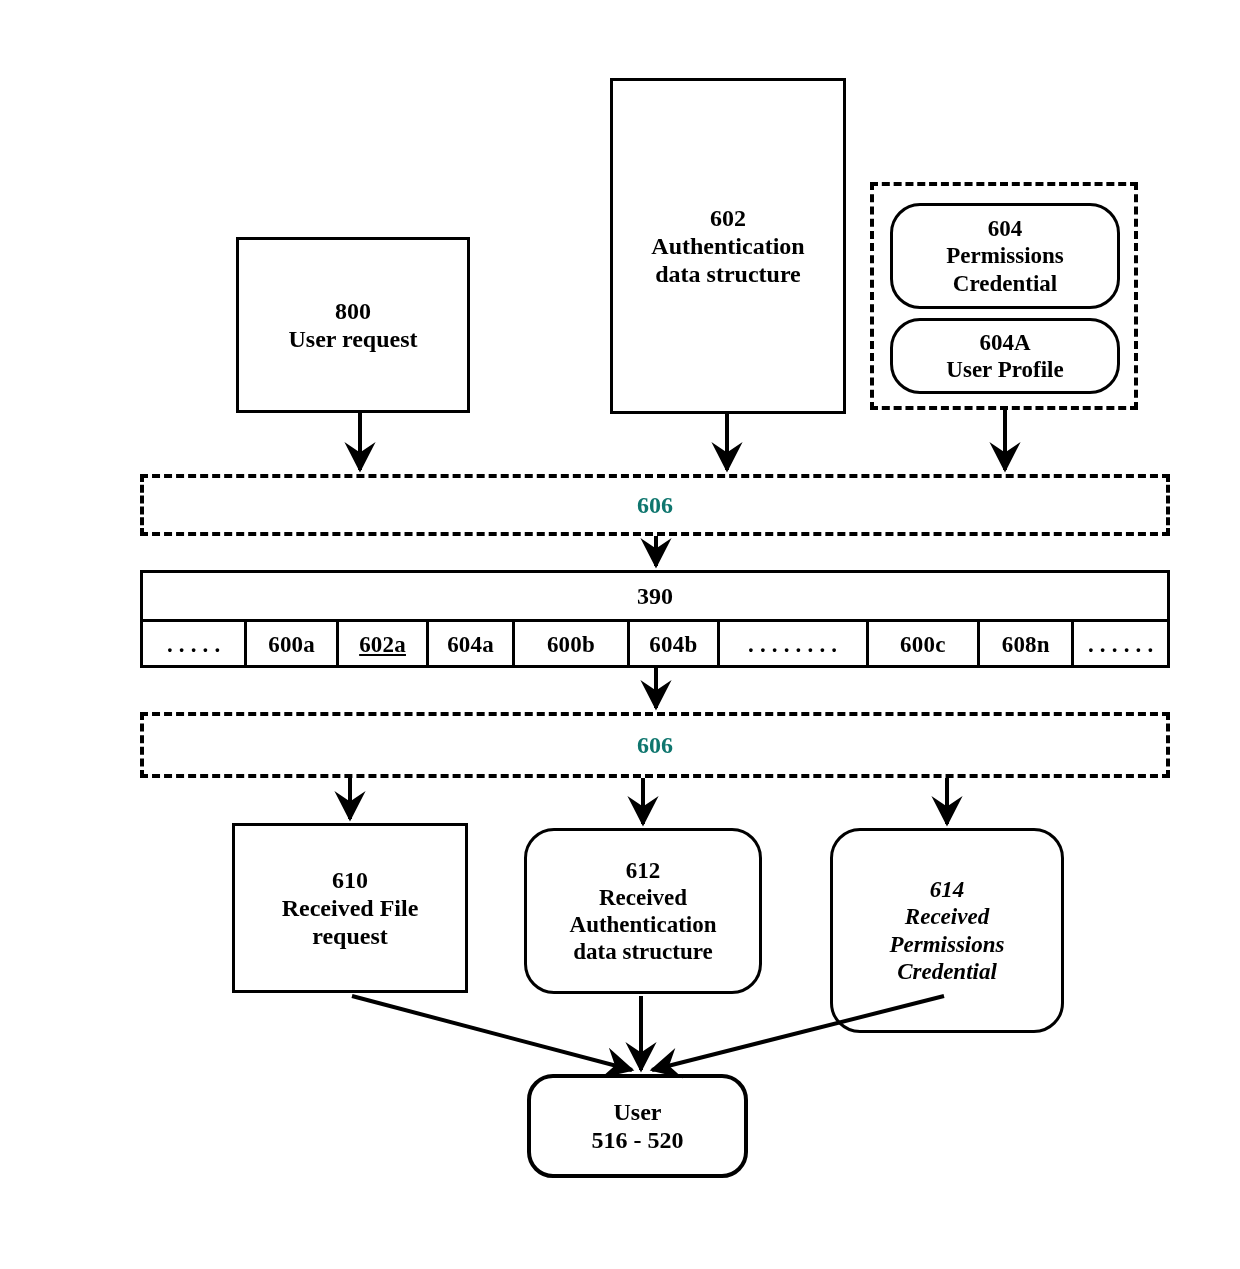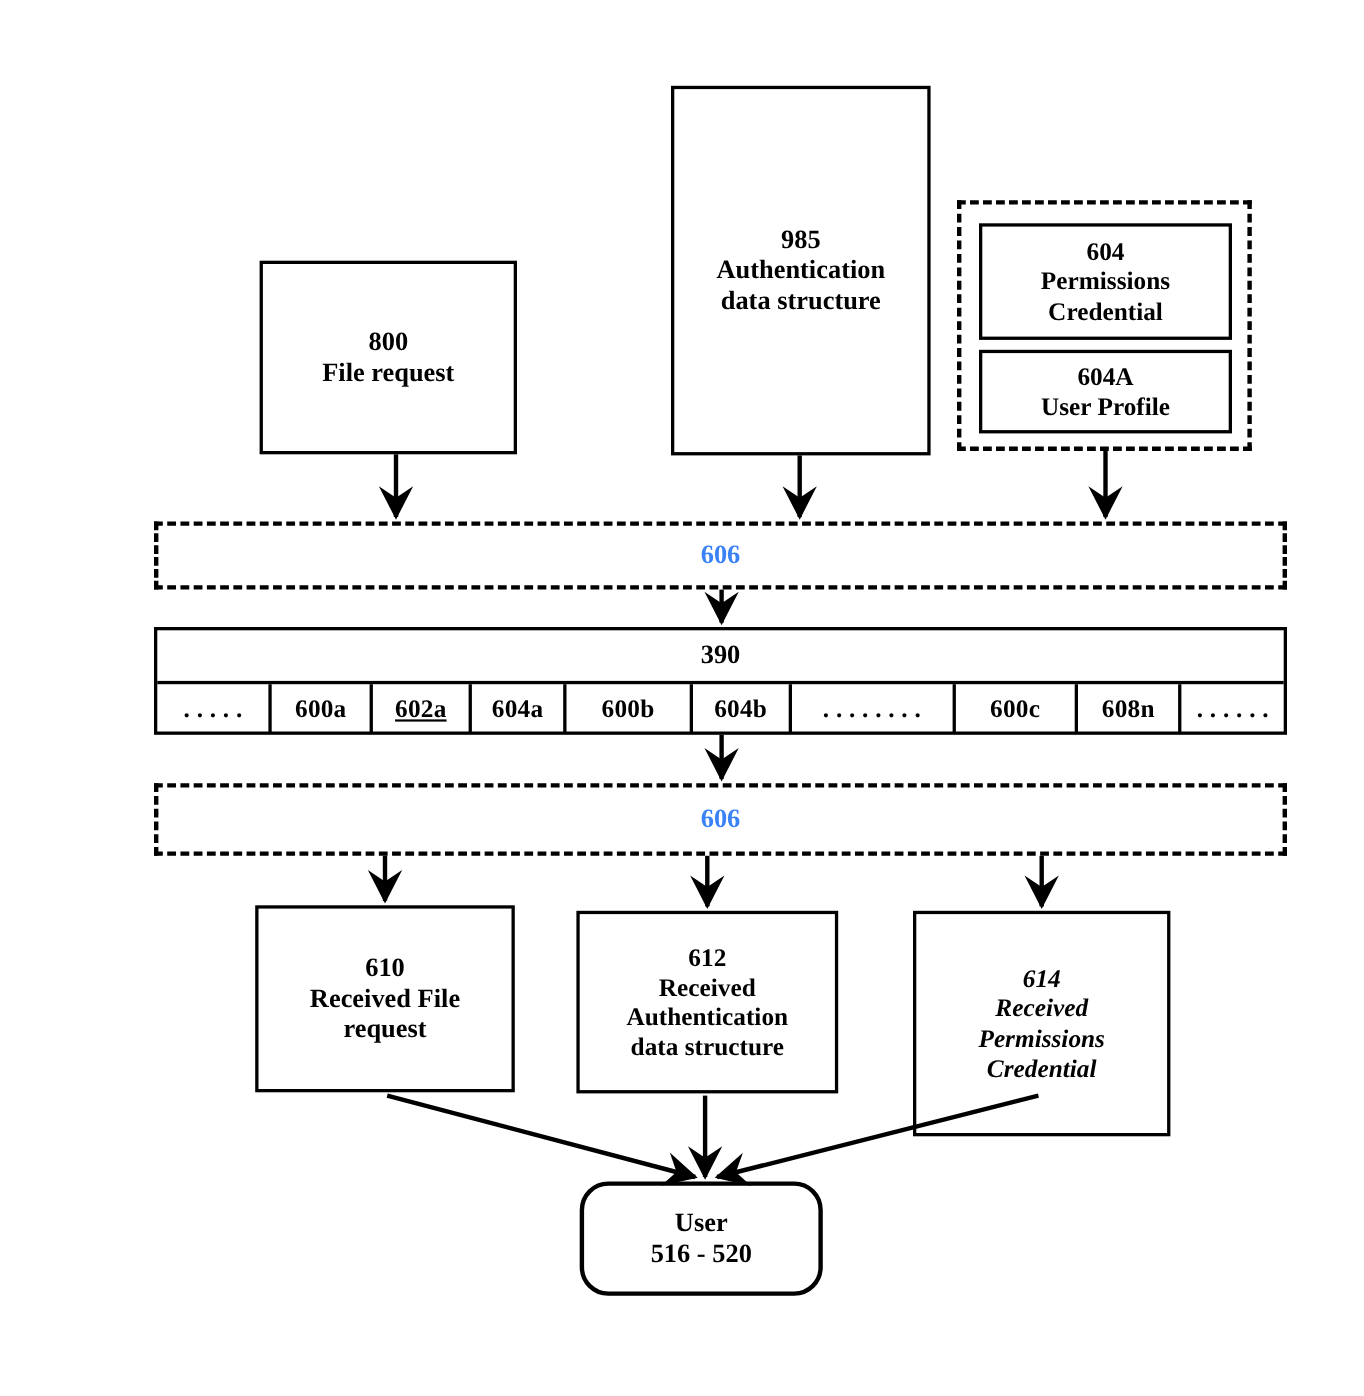--- a/index.html
+++ b/index.html
@@ -31,33 +31,33 @@
   }
   .dashed {
     position: absolute;
     box-sizing: border-box;
     border: 4px dashed #000000;
     background: transparent;
     display: flex;
     align-items: center;
     justify-content: center;
     font-weight: bold;
-    color: #3b82f6;
+    color: #0f766e;
   }
   .lbl { display: block; white-space: pre; }
   svg.overlay {
     position: absolute;
     left: 0; top: 0;
     width: 1240px;
     height: 1269px;
     pointer-events: none;
   }
   
   .t24 { font-size: 24px; }
-  .t23 { font-size: 23px; }
+  .t23 { font-size: 23px; border-radius: 30px; }
 
   
   #box-600   { left: 236px; top: 237px;  width: 234px; height: 176px; }
   #box-602   { left: 610px; top: 78px;   width: 236px; height: 336px; }
   #dashed-604group { left: 870px; top: 182px; width: 268px; height: 228px; }
   #box-604   { left: 890px; top: 203px;  width: 230px; height: 106px; }
   #box-604a  { left: 890px; top: 318px;  width: 230px; height: 76px; }
 
   #dashed-606-top { left: 140px; top: 474px; width: 1030px; height: 62px; }
   #dashed-606-bot { left: 140px; top: 712px; width: 1030px; height: 66px; }
@@ -92,25 +92,25 @@
     border-radius: 26px; border: 4px solid #000000;
   }
 </style>
 </head>
 <body>
 
 <div id="stage">
 
   <div class="box t24" id="box-600">
     <span class="lbl">800</span>
-    <span class="lbl">File request</span>
+    <span class="lbl">User request</span>
   </div>
 
   <div class="box t24" id="box-602">
-    <span class="lbl">985</span>
+    <span class="lbl">602</span>
     <span class="lbl">Authentication</span>
     <span class="lbl">data structure</span>
   </div>
 
   <div class="dashed" id="dashed-604group"></div>
 
   <div class="box t23" id="box-604">
     <span class="lbl">604</span>
     <span class="lbl">Permissions</span>
     <span class="lbl">Credential</span>

